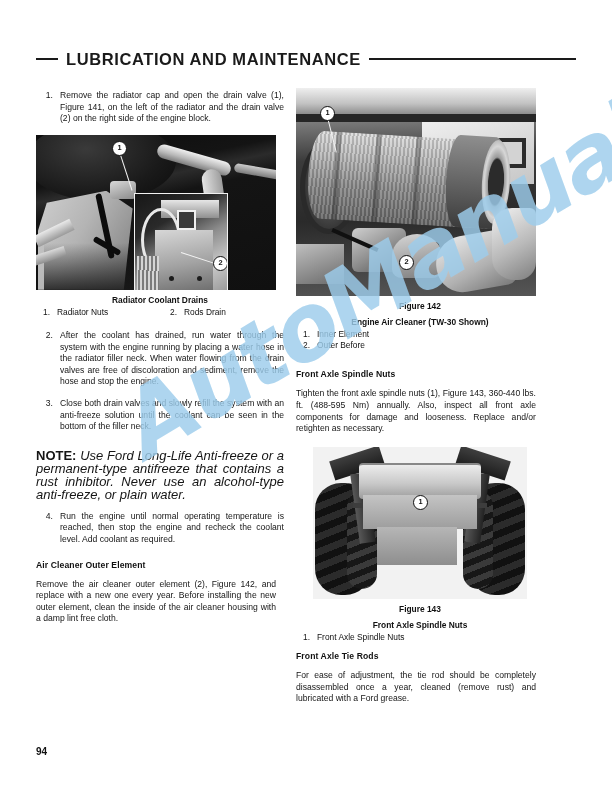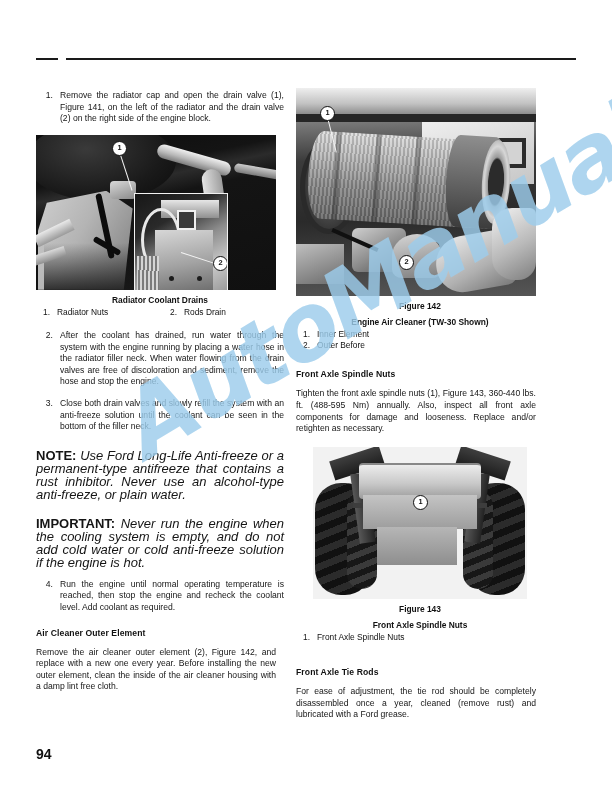--- a/index.html
+++ b/index.html
@@ -231,30 +231,31 @@
     position:absolute;left:142px;top:246px;width:470px;height:280px;
     pointer-events:none;z-index:20;
     font-family:"DejaVu Sans", sans-serif;
     font-size:92px;font-weight:700;font-style:italic;
     color:#9dcdec;opacity:.82;
     transform:rotate(-31deg);
     white-space:nowrap;letter-spacing:-3px;
   }
 
   .pagenum{
-    position:absolute;left:36px;top:746px;font-size:14px;font-weight:700;color:#111;
+    position:absolute;left:36px;top:746px;font-size:10px;font-weight:700;color:#111;
   }
 </style>
 </head>
 <body>
 
 <div class="page">
 
   <div class="header">
     <div class="hrule left"></div>
+    <div class="header-title">LUBRICATION AND MAINTENANCE</div>
     <div class="hrule right"></div>
   </div>
 
   <div class="col col-left">
 
     <div class="num-item">
       <div class="num">1.</div>
       <div class="txt">Remove the radiator cap and open the drain valve (1), Figure 141, on the left of the radiator and the drain valve (2) on the right side of the engine block.</div>
     </div>
 
@@ -308,23 +309,20 @@
 
     <div class="num-item">
       <div class="num">3.</div>
       <div class="txt">Close both drain valves and slowly refill the system with an anti-freeze solution until the coolant can be seen in the bottom of the filler neck.</div>
     </div>
 
     <p class="note">
       <b>NOTE:</b><span> Use Ford Long-Life Anti-freeze or a permanent-type antifreeze that contains a rust inhibitor. Never use an alcohol-type anti-freeze, or plain water.</span>
     </p>
 
-    <p class="note">
-      <b>IMPORTANT:</b><span> Never run the engine when the cooling system is empty, and do not add cold water or cold anti-freeze solution if the engine is hot.</span>
-    </p>
 
     <div class="num-item">
       <div class="num">4.</div>
       <div class="txt">Run the engine until normal operating temperature is reached, then stop the engine and recheck the coolant level. Add coolant as required.</div>
     </div>
 
     <h3 class="sub">Air Cleaner Outer Element</h3>
     <p class="body">Remove the air cleaner outer element (2), Figure 142, and replace with a new one every year. Before installing the new outer element, clean the inside of the air cleaner housing with a damp lint free cloth.</p>
   </div>
 
@@ -391,21 +389,21 @@
 
       <div class="figcap">Figure 143</div>
       <div class="figcap">Front Axle Spindle Nuts</div>
       <div class="figlegend">
         <div class="li">
           <span class="n">1.</span><span>Front Axle Spindle Nuts</span>
         </div>
       </div>
     </div>
 
-    <h3 class="sub" style="margin-top:24px">Front Axle Tie Rods</h3>
+    <h3 class="sub" style="margin-top:8px">Front Axle Tie Rods</h3>
     <p class="body">For ease of adjustment, the tie rod should be completely disassembled once a year, cleaned (remove rust) and lubricated with a Ford grease.</p>
   </div>
 
   <div class="watermark">AutoManual</div>
 
   <div class="pagenum">94</div>
 
 </div>
 
 </body></html>

